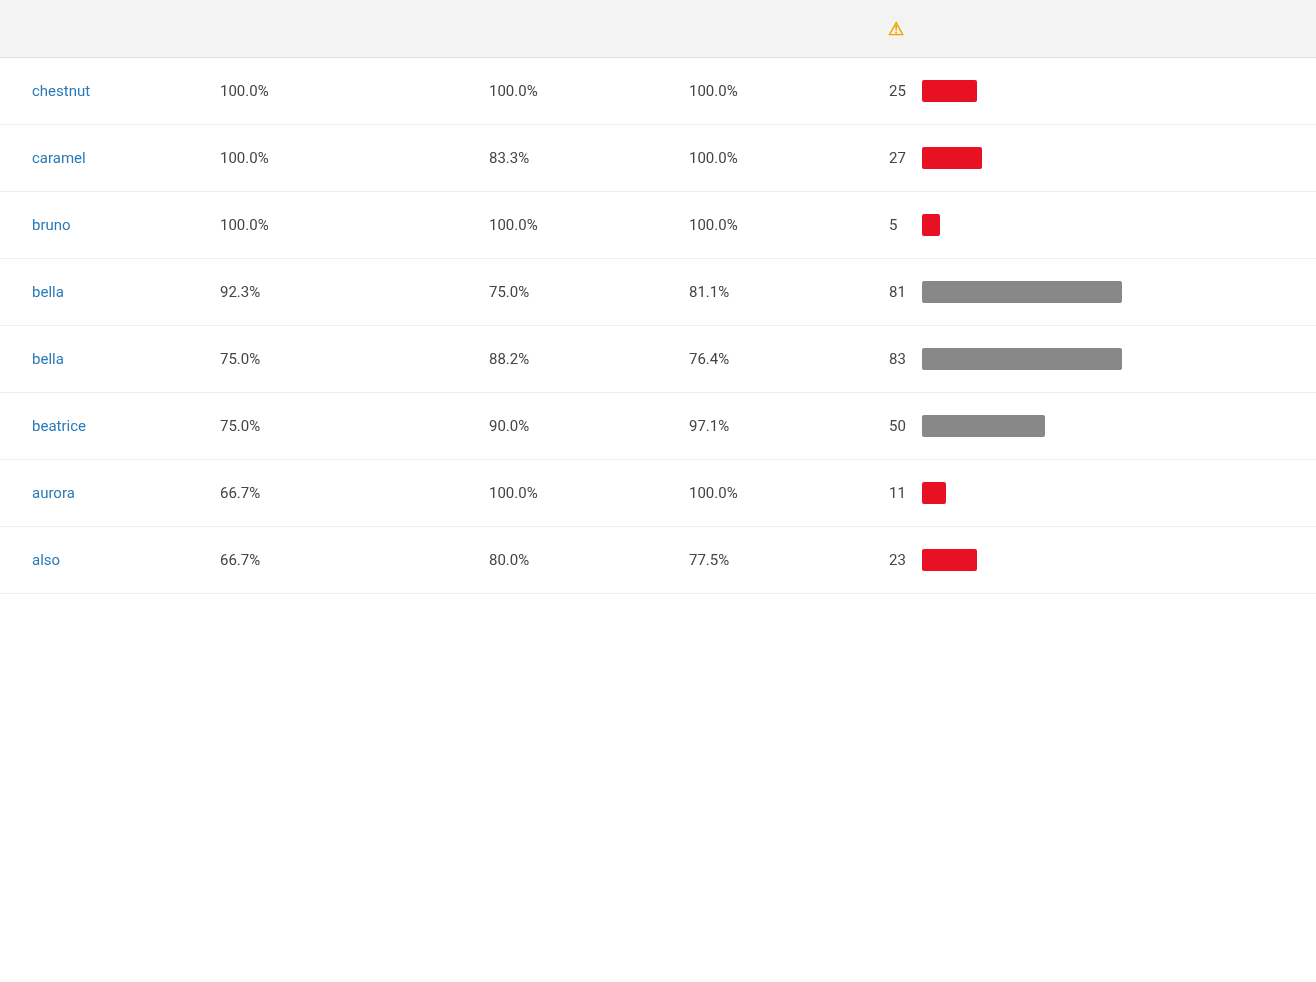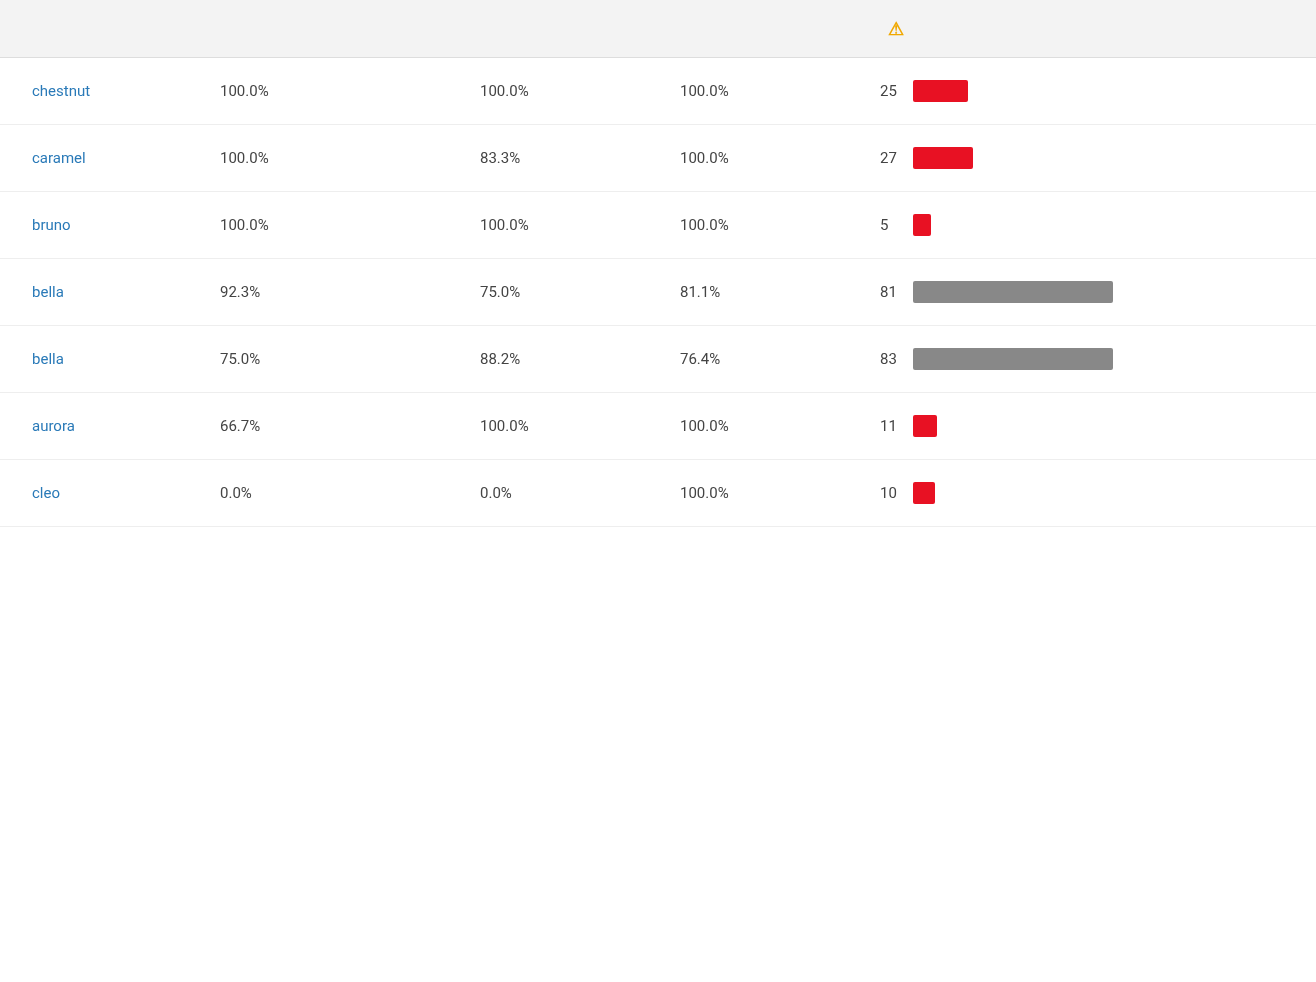--- a/index.html
+++ b/index.html
@@ -50,21 +50,21 @@
       display: inline-block;
       margin-left: 8px;
       font-size: 18px;
     }
 
     tbody tr {
       border-bottom: 1px solid #eee;
     }
 
     tbody td {
-      padding: 22px 20px;
+      padding: 22px 29px;
       vertical-align: middle;
     }
 
     .tag-link {
       color: #2a7ab8;
       text-decoration: none;
       font-size: 15px;
     }
 
     .metric-value {
@@ -205,42 +205,56 @@
           <td class="count-td">
             <div class="count-cell">
               <span class="count-number">83</span>
               <div class="bar-container">
                 <div class="bar bar-gray" style="width: 200px;"></div>
               </div>
             </div>
           </td>
         </tr>
         <tr>
+          <td class="tag-td"><a href="#" class="tag-link">beatrice</a></td>
+          <td class="precision-td metric-value">75.0%</td>
+          <td class="recall-td metric-value">90.0%</td>
+          <td class="ap-td metric-value">97.1%</td>
+          <td class="count-td">
+            <div class="count-cell">
+              <span class="count-number">50</span>
+              <div class="bar-container">
+                <div class="bar bar-gray" style="width: 123px;"></div>
+              </div>
+            </div>
+          </td>
+        </tr>
+        <tr>
           <td class="tag-td"><a href="#" class="tag-link">aurora</a></td>
           <td class="precision-td metric-value">66.7%</td>
           <td class="recall-td metric-value">100.0%</td>
           <td class="ap-td metric-value">100.0%</td>
           <td class="count-td">
             <div class="count-cell">
               <span class="count-number">11</span>
               <div class="bar-container">
                 <div class="bar bar-red" style="width: 24px;"></div>
               </div>
             </div>
           </td>
         </tr>
         <tr>
-          <td class="tag-td"><a href="#" class="tag-link">cleo</a></td>
-          <td class="precision-td metric-value">0.0%</td>
-          <td class="recall-td metric-value">0.0%</td>
-          <td class="ap-td metric-value">100.0%</td>
-          <td class="count-td">
-            <div class="count-cell">
-              <span class="count-number">10</span>
-              <div class="bar-container">
-                <div class="bar bar-red" style="width: 22px;"></div>
+          <td class="tag-td"><a href="#" class="tag-link">also</a></td>
+          <td class="precision-td metric-value">66.7%</td>
+          <td class="recall-td metric-value">80.0%</td>
+          <td class="ap-td metric-value">77.5%</td>
+          <td class="count-td">
+            <div class="count-cell">
+              <span class="count-number">23</span>
+              <div class="bar-container">
+                <div class="bar bar-red" style="width: 55px;"></div>
               </div>
             </div>
           </td>
         </tr>
       </tbody>
   </table>
 </div>
 
 </body></html>

